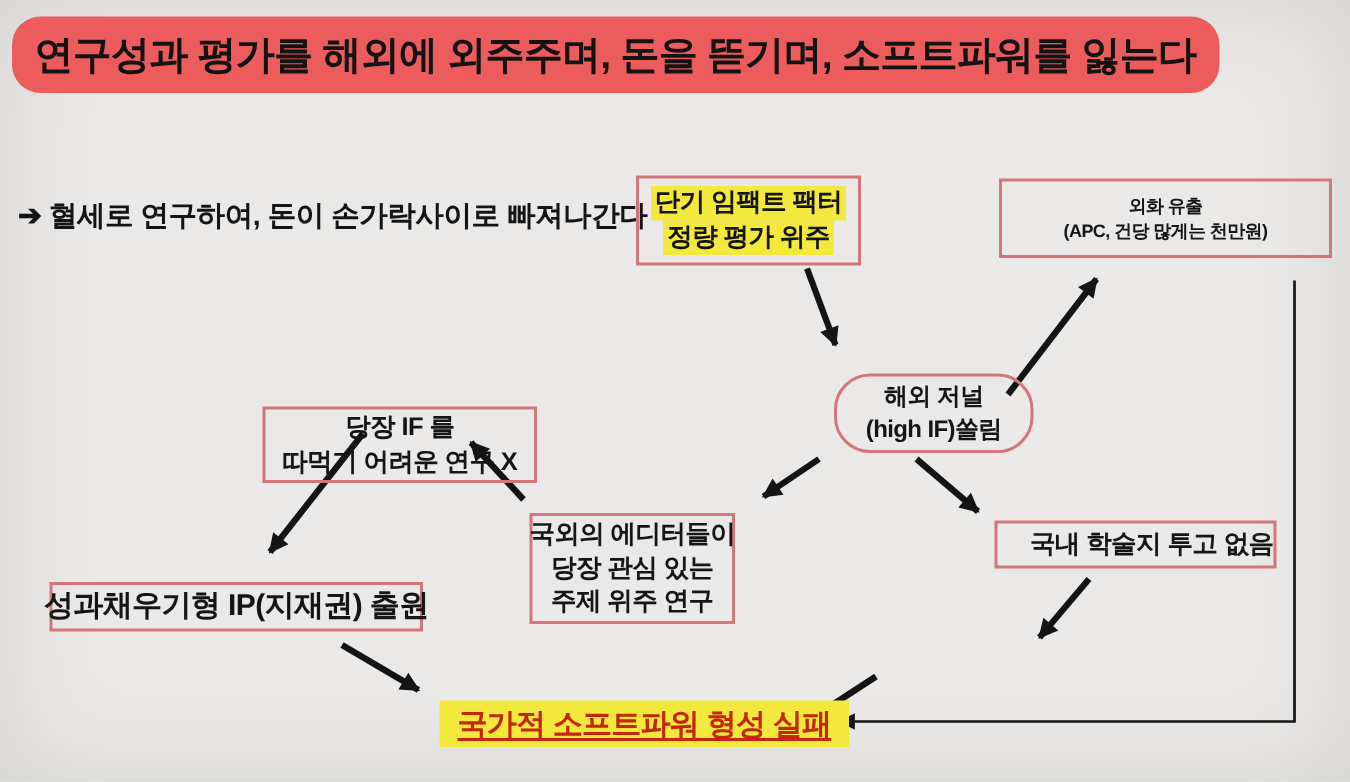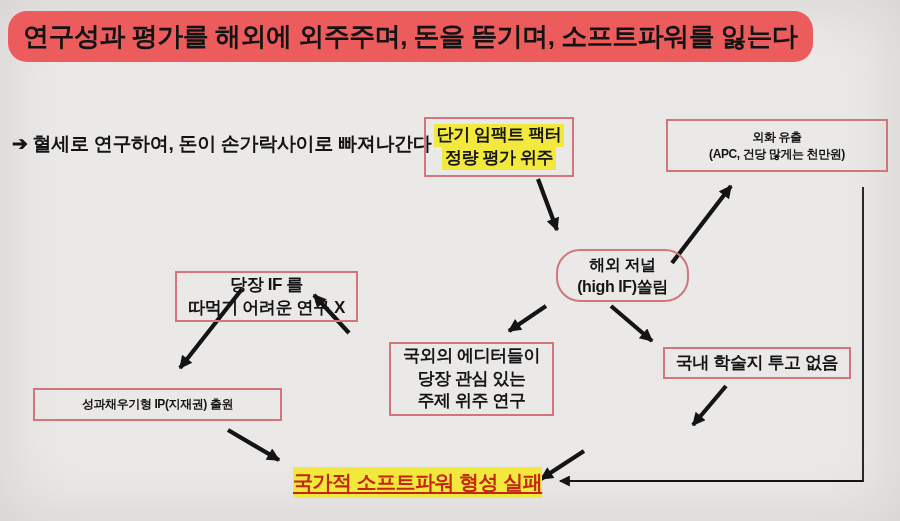--- a/index.html
+++ b/index.html
@@ -35,28 +35,28 @@
     position:absolute;border:2px solid var(--box-border);
     display:flex;flex-direction:column;align-items:center;justify-content:center;
     text-align:center;font-size:17px;line-height:1.35;letter-spacing:-0.4px;
     white-space:nowrap;color:#151515;box-sizing:border-box;
   }
   .node .hl{background:var(--yellow-highlight);padding:0 3px;}
   .n-impact {left:424px;top:117px;width:150px;height:60px;}
   .n-forex  {left:666px;top:119px;width:222px;height:53px;font-size:12px;}
   .n-hard   {left:175px;top:230px;width:183px;height:51px;margin-top:41px;}
   .n-journal{left:556px;top:249px;width:133px;height:53px;font-size:16px;border-radius:24px;}
-  .n-editors{left:353px;top:342px;width:165px;height:74px;margin-left:36px;}
-  .n-nosub  {left:663px;top:347px;width:188px;height:32px;}
-  .n-ip     {left:33px;top:388px;width:249px;height:33px;font-size:12px;}
+  .n-editors{left:353px;top:342px;width:137px;height:74px;}
+  .n-nosub  {left:663px;top:347px;width:188px;height:32px;align-items:flex-end;}
+  .n-ip     {left:33px;top:388px;width:249px;height:33px;font-size:20px;}
   .n-decline{left:589px;top:432px;width:178px;height:33px;}
   .failure{
     position:absolute;left:293px;top:467px;
     background:var(--yellow-highlight);color:var(--failure-text);
-    font-size:20px;letter-spacing:-0.5px;padding:2px 0;white-space:nowrap;
+    font-size:20px;letter-spacing:-0.5px;padding:2px 12px;white-space:nowrap;
     text-decoration:underline;text-decoration-thickness:2px;text-underline-offset:3px;
   }
 </style>
 </head>
 <body>
 
 <div class="stage">
 
   <svg class="arrows" viewBox="0 0 900 521" xmlns="http://www.w3.org/2000/svg">
     <defs>

